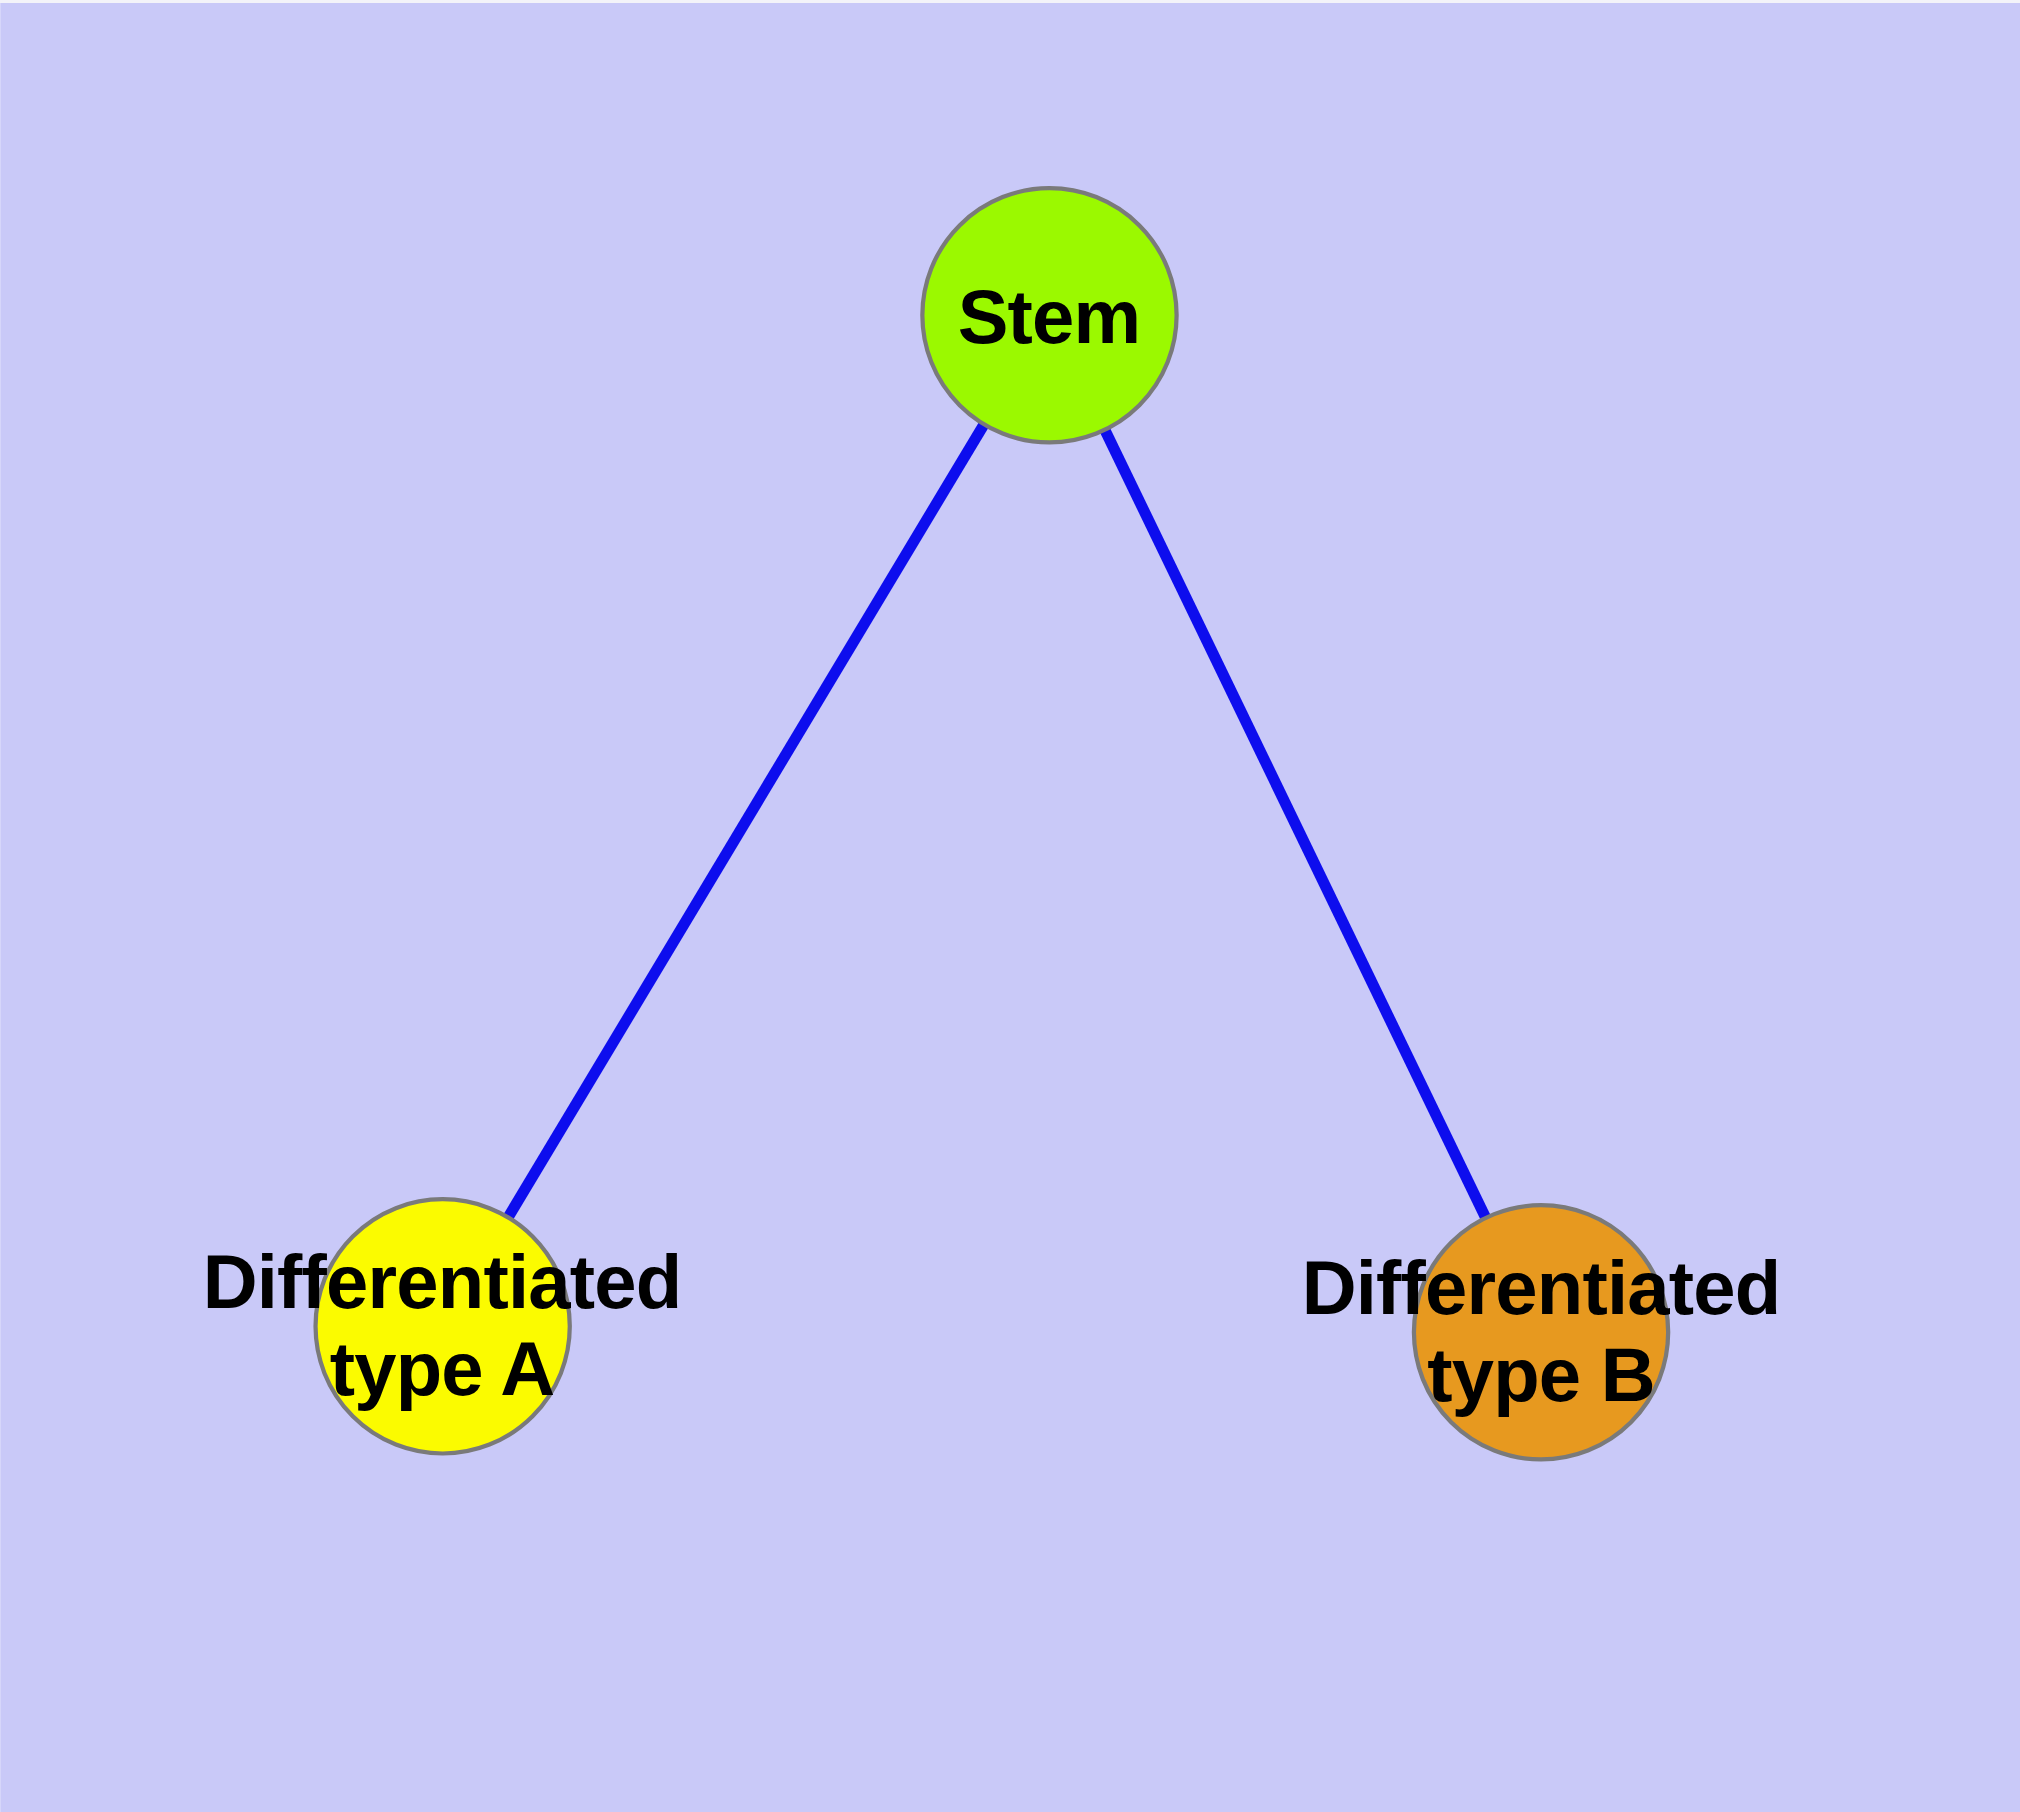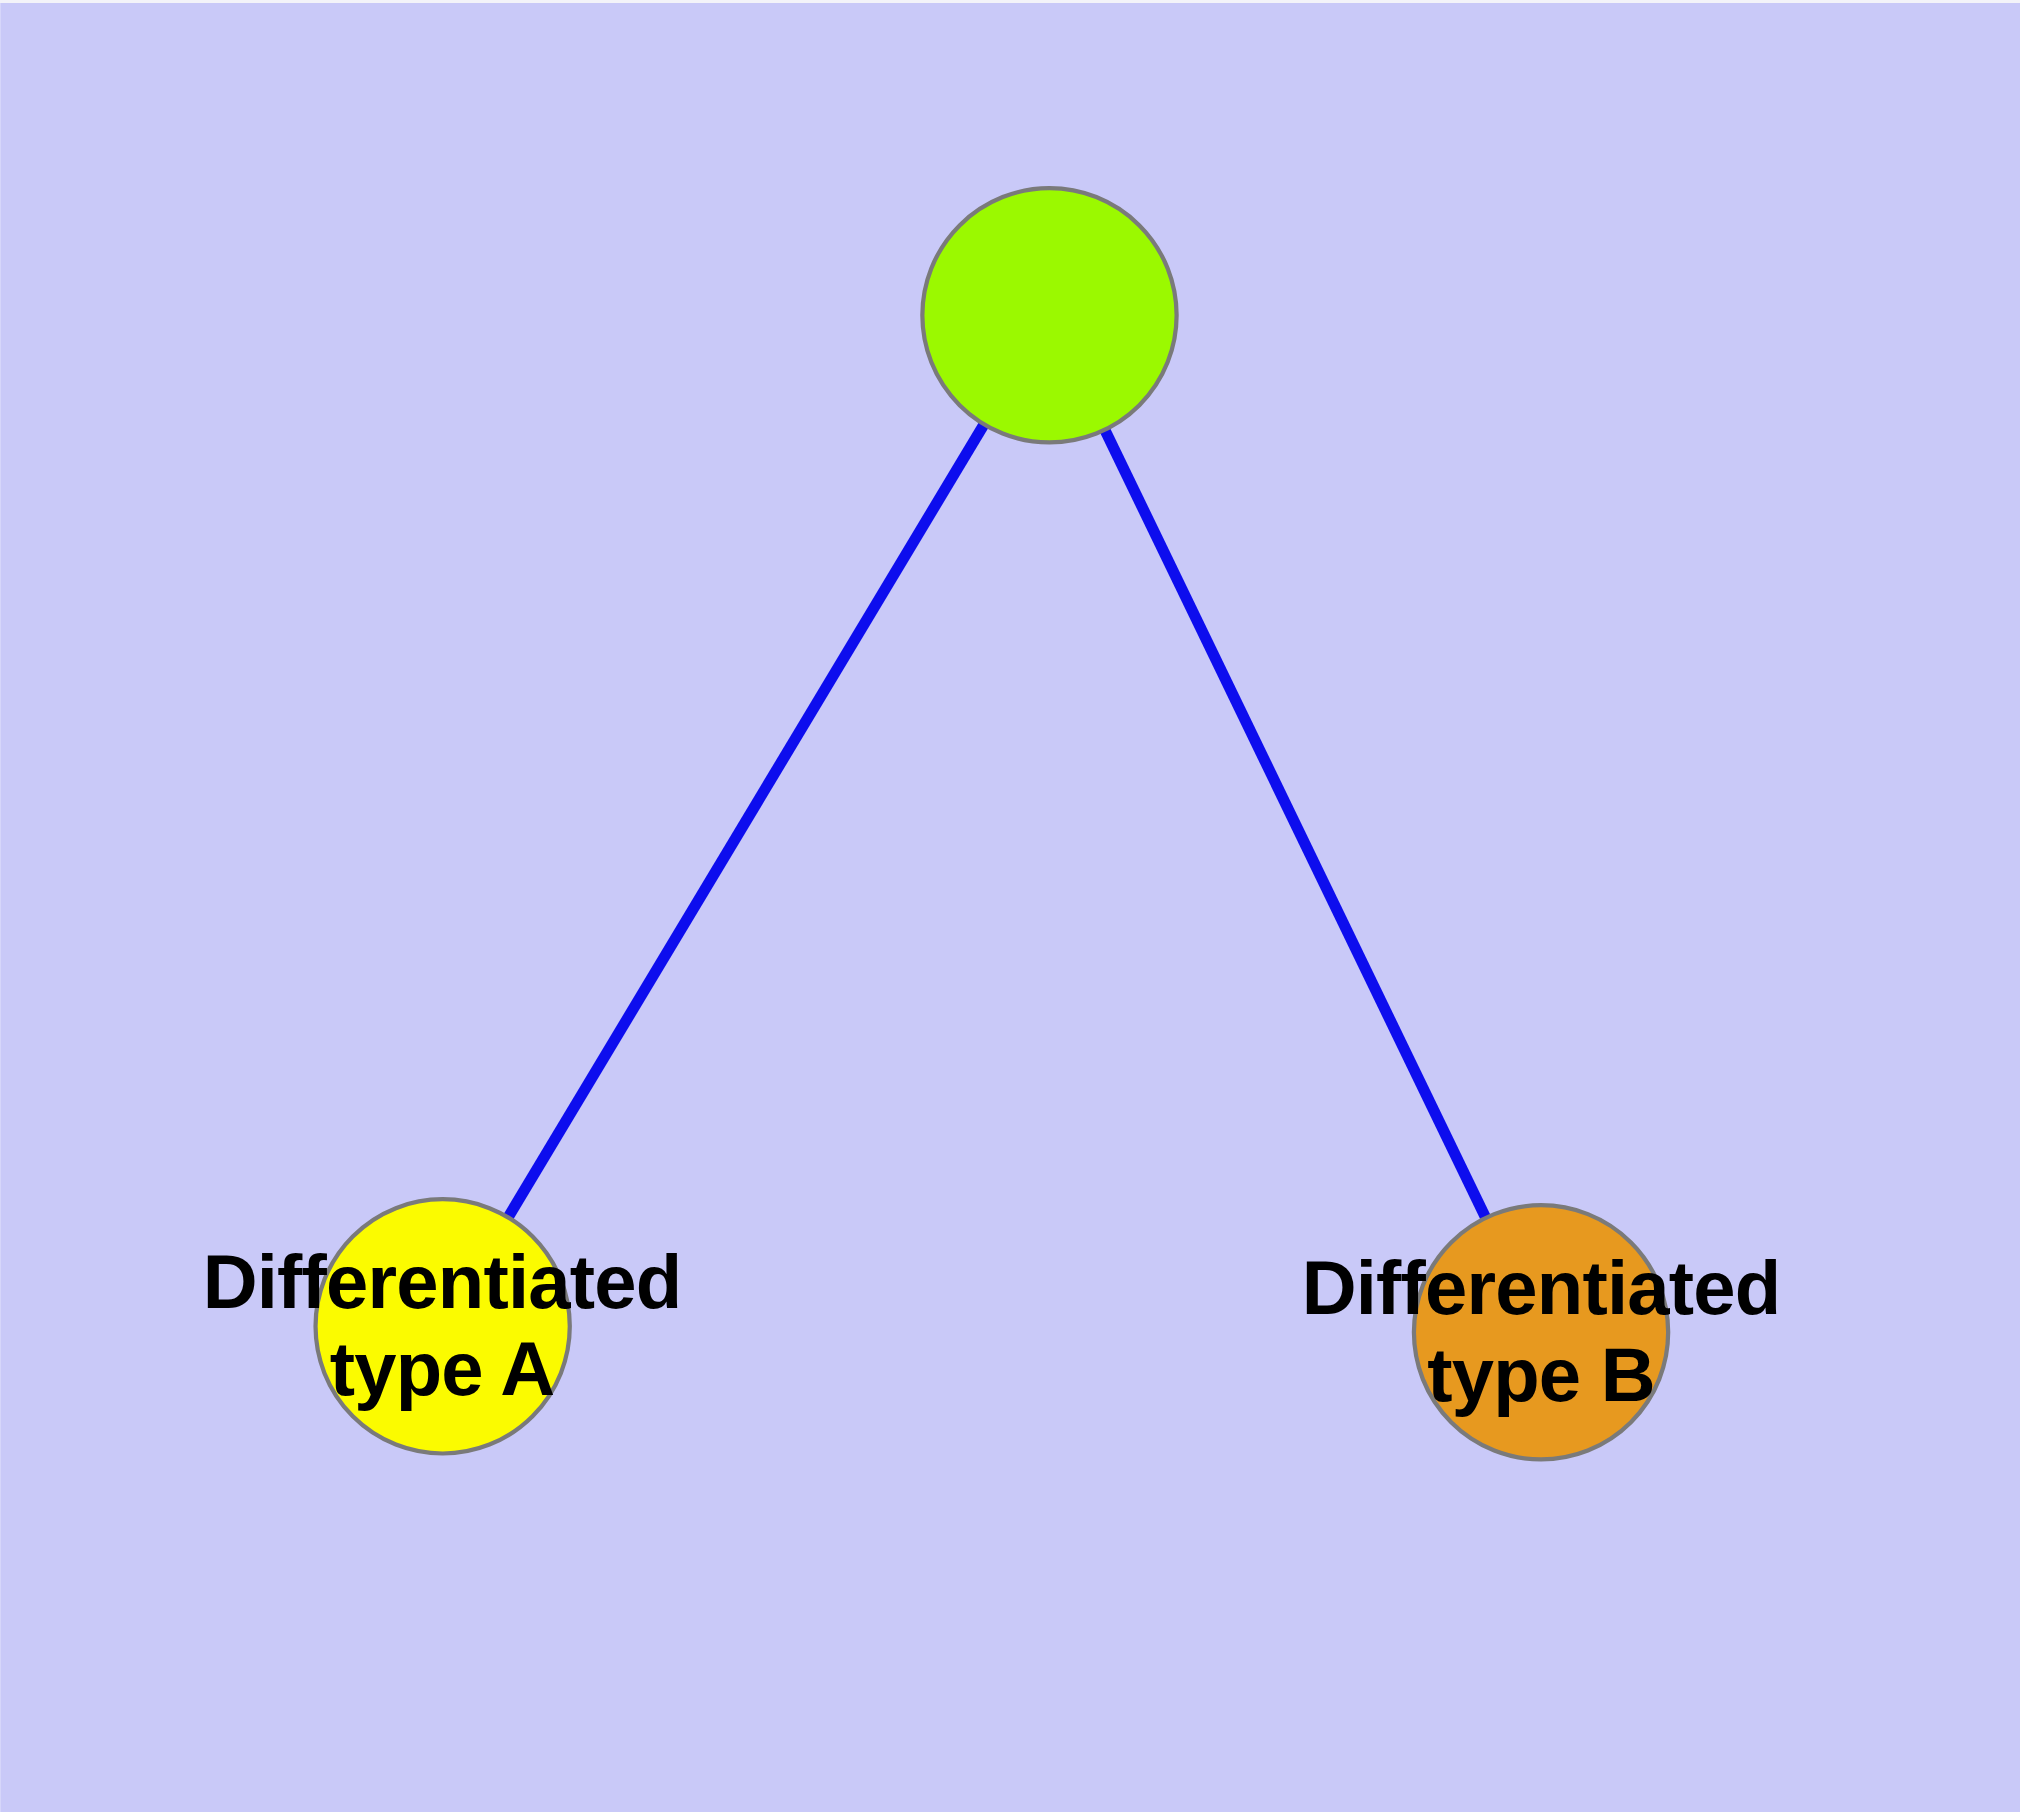--- a/index.html
+++ b/index.html
@@ -70,20 +70,21 @@
 
     <line class="edge" x1="1238" y1="372" x2="1818" y2="1572" stroke="#0D0DEE"></line>
 
     <circle class="node" cx="1238" cy="372" r="150" fill="#9BF900"></circle>
 
     <circle class="node" cx="522" cy="1565" r="150" fill="#FBFB00"></circle>
 
     <circle class="node" cx="1818" cy="1572" r="150" fill="#E7991F"></circle>
   </svg>
 
+  <div class="node-label label-stem">Stem</div>
 
   <div class="node-label label-type-a">Differentiated
 type A</div>
 
   <div class="node-label label-type-b">Differentiated
 type B</div>
 
 </div>
 
 

